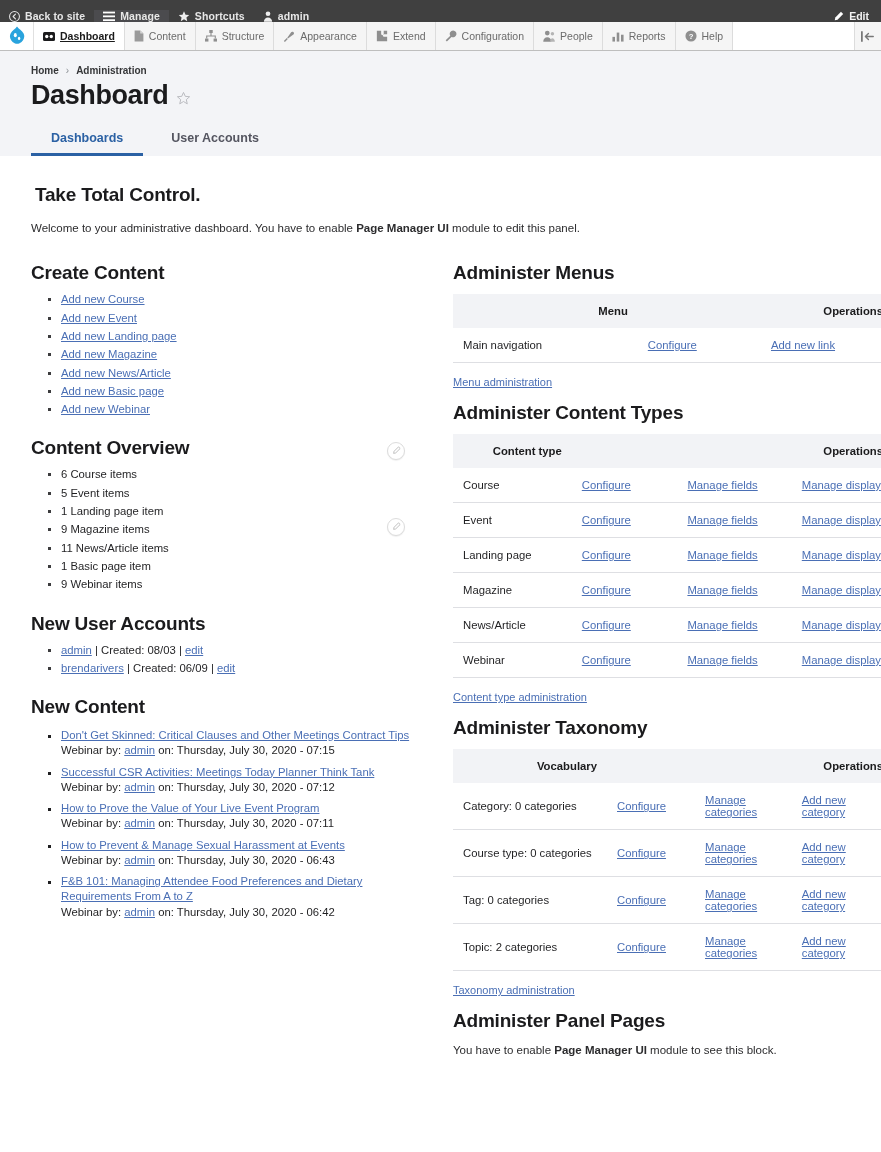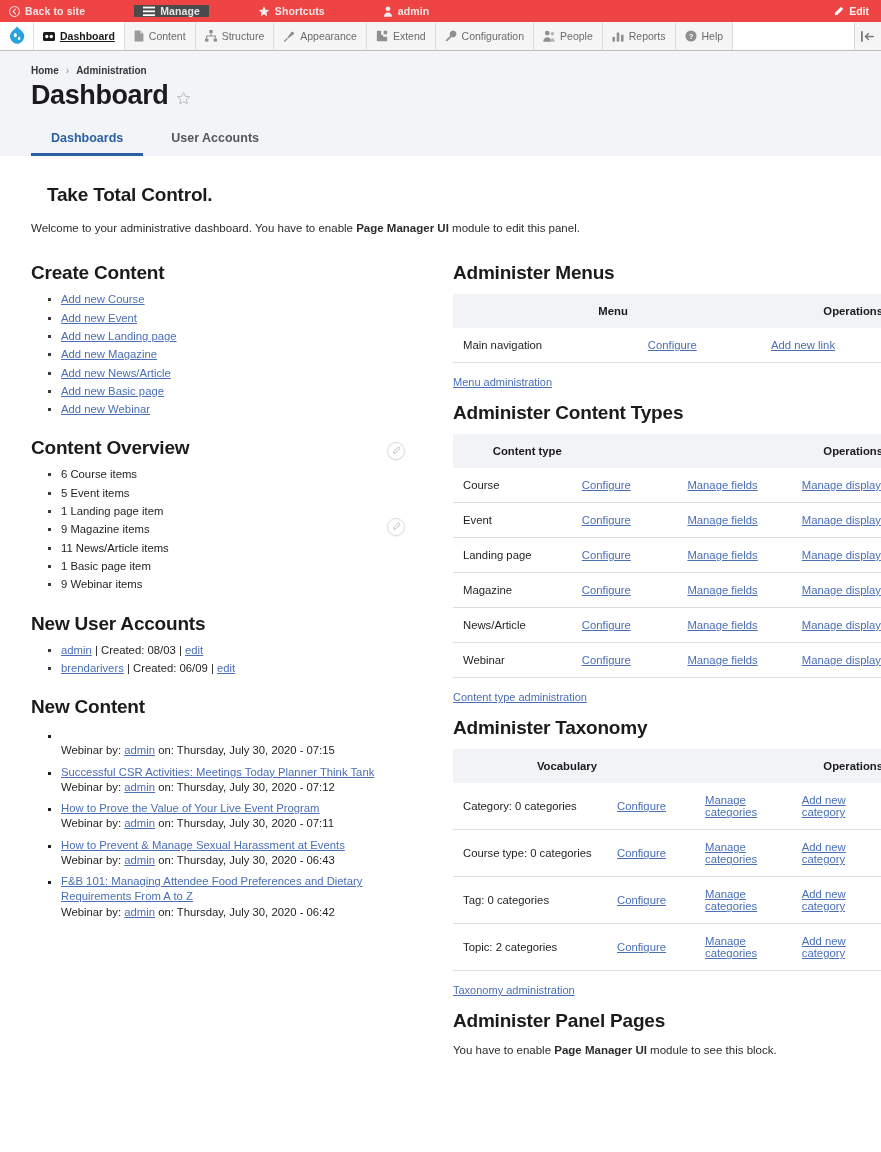--- a/index.html
+++ b/index.html
@@ -8,27 +8,26 @@
     width: 881px; height: 1152px;
     background: #fff;
     font-family: "Liberation Sans", sans-serif;
     -webkit-font-smoothing: antialiased;
   }
   body { overflow: hidden; }
 
   
   .toolbar-bar {
     height: 22px;
-    background: #ef4444;
+    background: #404040;
     display: flex;
-    align-items: center;
+    align-items: flex-end;
     color: #f2f2f2;
     font-size: 10.5px;
     position: relative;
-    gap: 40px;
   }
   .tb-item {
     display: flex; align-items: center; gap: 5px;
     padding: 0 9px;
     color: #e7e7e7;
     font-weight: bold;
     letter-spacing: .1px;
     white-space: nowrap;
   }
   .tb-item.active { background: #4b4b4e; }
@@ -118,21 +117,21 @@
     border-bottom-color: #2b61a4;
   }
 
   
   .content-area { background:#fff; padding: 28px 31px 0 31px; }
 
   h2.hero {
     font-size: 19px;
     font-weight: bold;
     color: #1b1b1d;
-    margin: 0 0 14px 16px;
+    margin: 0 0 14px 4px;
     letter-spacing: -0.2px;
   }
   .intro {
     font-size: 11.5px;
     color: #2c2c2e;
     margin: 0 0 26px 0;
     line-height: 1.45;
   }
   .intro b { font-weight: bold; }
 
@@ -458,21 +457,21 @@
 
       <h2 class="sect">New User Accounts</h2>
       <ul class="plain">
         <li><a class="lnk">admin</a><span> | Created: </span><span>08/03</span><span> | </span><a class="lnk">edit</a></li>
         <li><a class="lnk">brendarivers</a><span> | Created: </span><span>06/09</span><span> | </span><a class="lnk">edit</a></li>
       </ul>
 
       <h2 class="sect">New Content</h2>
       <ul class="content-list">
         <li>
-          <br>
+          <a class="lnk">Don't Get Skinned: Critical Clauses and Other Meetings Contract Tips</a><br>
           <span class="meta-line">Webinar by: </span><a class="lnk">admin</a><span class="meta-line"> on: Thursday, July 30, 2020 - 07:15</span>
         </li>
         <li>
           <a class="lnk">Successful CSR Activities: Meetings Today Planner Think Tank</a><br>
           <span class="meta-line">Webinar by: </span><a class="lnk">admin</a><span class="meta-line"> on: Thursday, July 30, 2020 - 07:12</span>
         </li>
         <li>
           <a class="lnk">How to Prove the Value of Your Live Event Program</a><br>
           <span class="meta-line">Webinar by: </span><a class="lnk">admin</a><span class="meta-line"> on: Thursday, July 30, 2020 - 07:11</span>
         </li>

